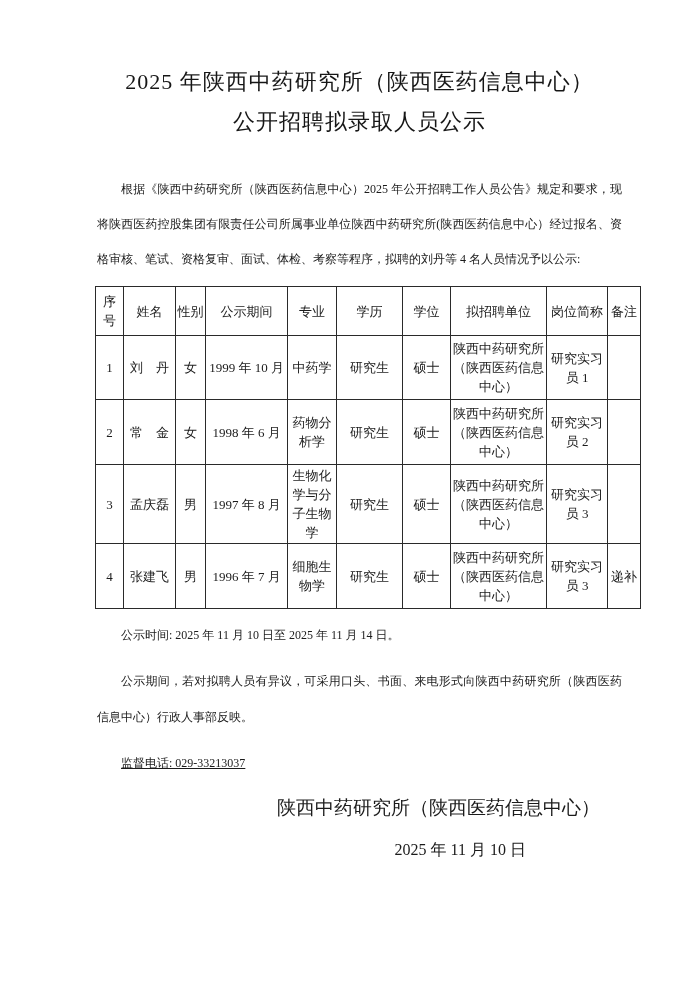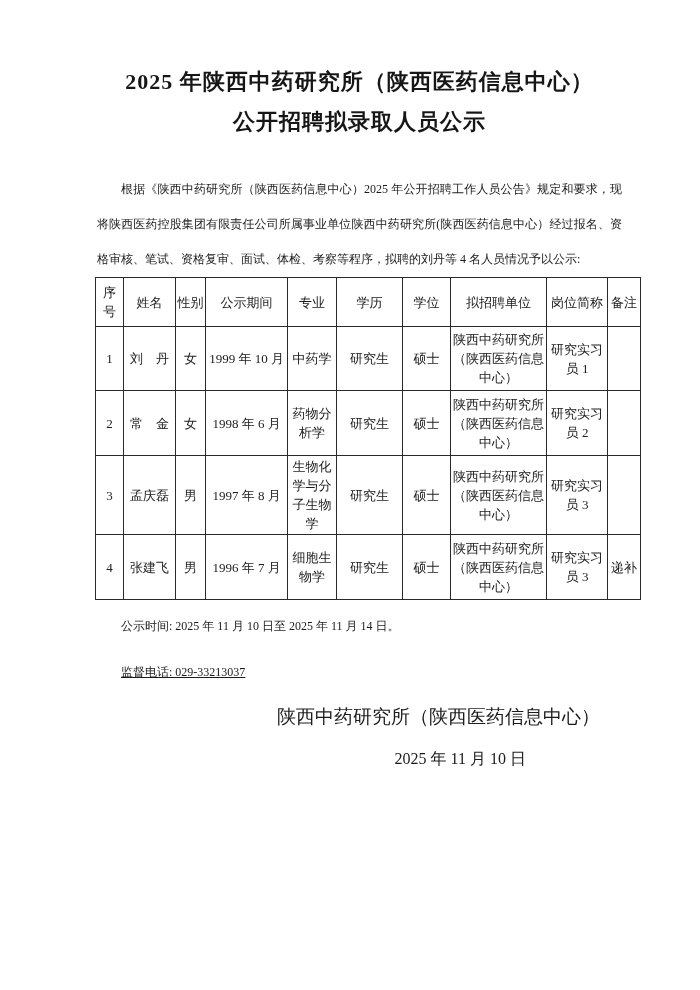--- a/index.html
+++ b/index.html
@@ -15,37 +15,38 @@
     width: 700px;
     height: 990px;
     margin: 0 auto;
     background: var(--bg);
     padding: 62px 78px 0 97px;
     overflow: hidden;
   }
   .title {
     text-align: center;
     font-size: 22px;
-    font-weight: 700;
+    font-weight: 400;
     line-height: 40px;
     letter-spacing: 1px;
     color: #161616;
   }
   .para {
     font-size: 12px;
     line-height: 35px;
     text-indent: 2em;
     color: var(--text);
   }
   .intro {
     margin-top: 30px;
     text-align: justify;
     line-height: 35px;
   }
   table.roster {
+    margin-top: 9px;
     margin-left: -2px;
     width: 545px;
     border-collapse: collapse;
     table-layout: fixed;
   }
   table.roster th, table.roster td {
     border: 1px solid var(--border);
     text-align: center;
     vertical-align: middle;
     font-weight: 400;
@@ -149,20 +150,21 @@
           <td>硕士</td>
           <td>陕西中药研究所（陕西医药信息中心）</td>
           <td>研究实习员 3</td>
           <td>递补</td>
         </tr>
       </tbody>
   </table>
 
   <p class="para time-line">公示时间: 2025 年 11 月 10 日至 2025 年 11 月 14 日。</p>
 
+  <p class="para objection">公示期间，若对拟聘人员有异议，可采用口头、书面、来电形式向陕西中药研究所（陕西医药信息中心）行政人事部反映。</p>
 
   <p class="para phone-line">监督电话: 029-33213037</p>
 
   <p class="signature">陕西中药研究所（陕西医药信息中心）</p>
 
   <p class="date-line">2025 年 11 月 10 日</p>
 
 </div>
 
 </body></html>

